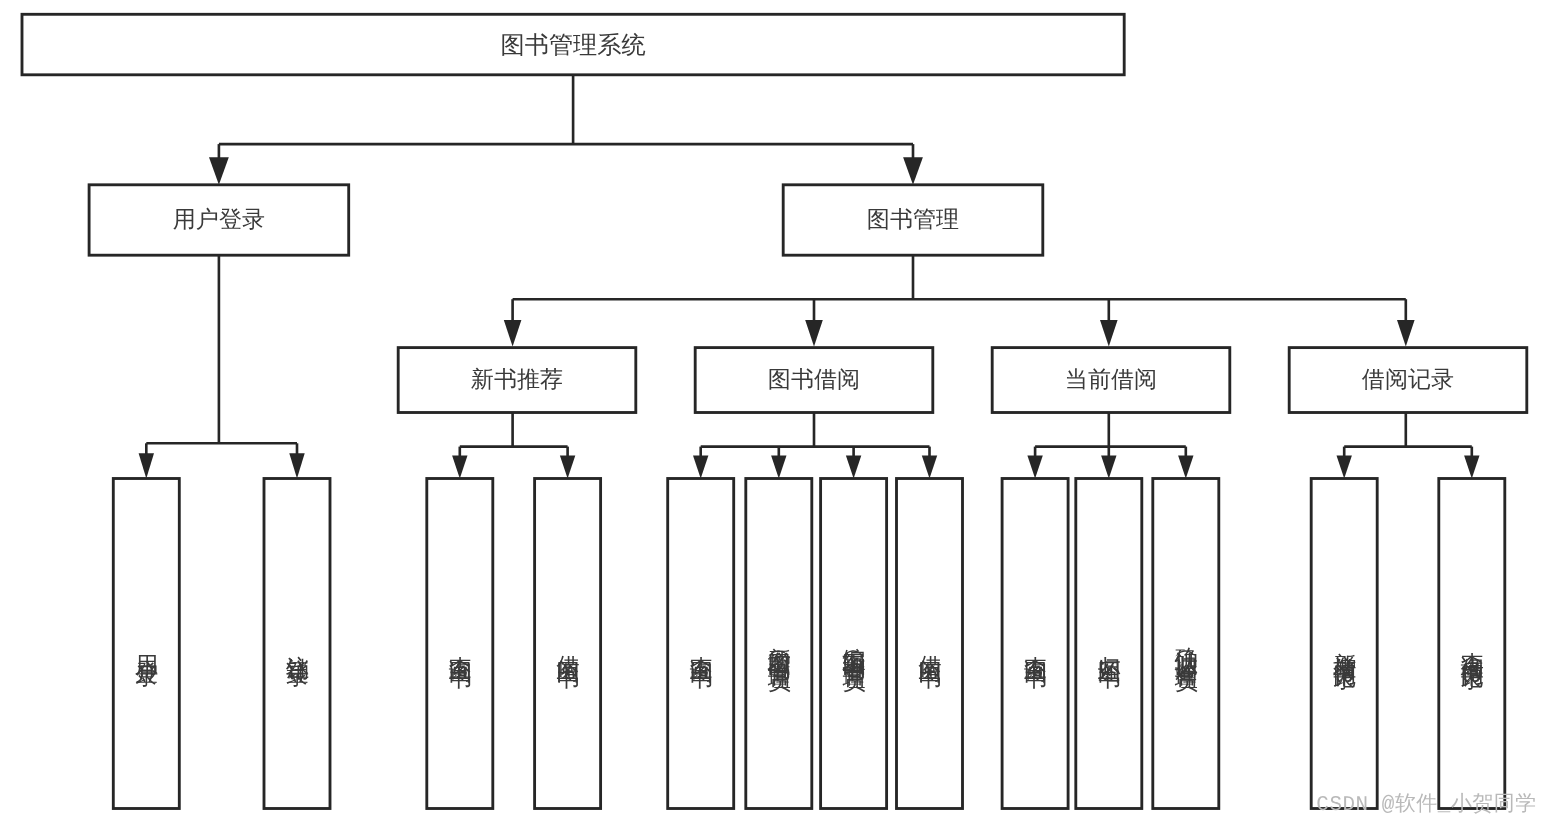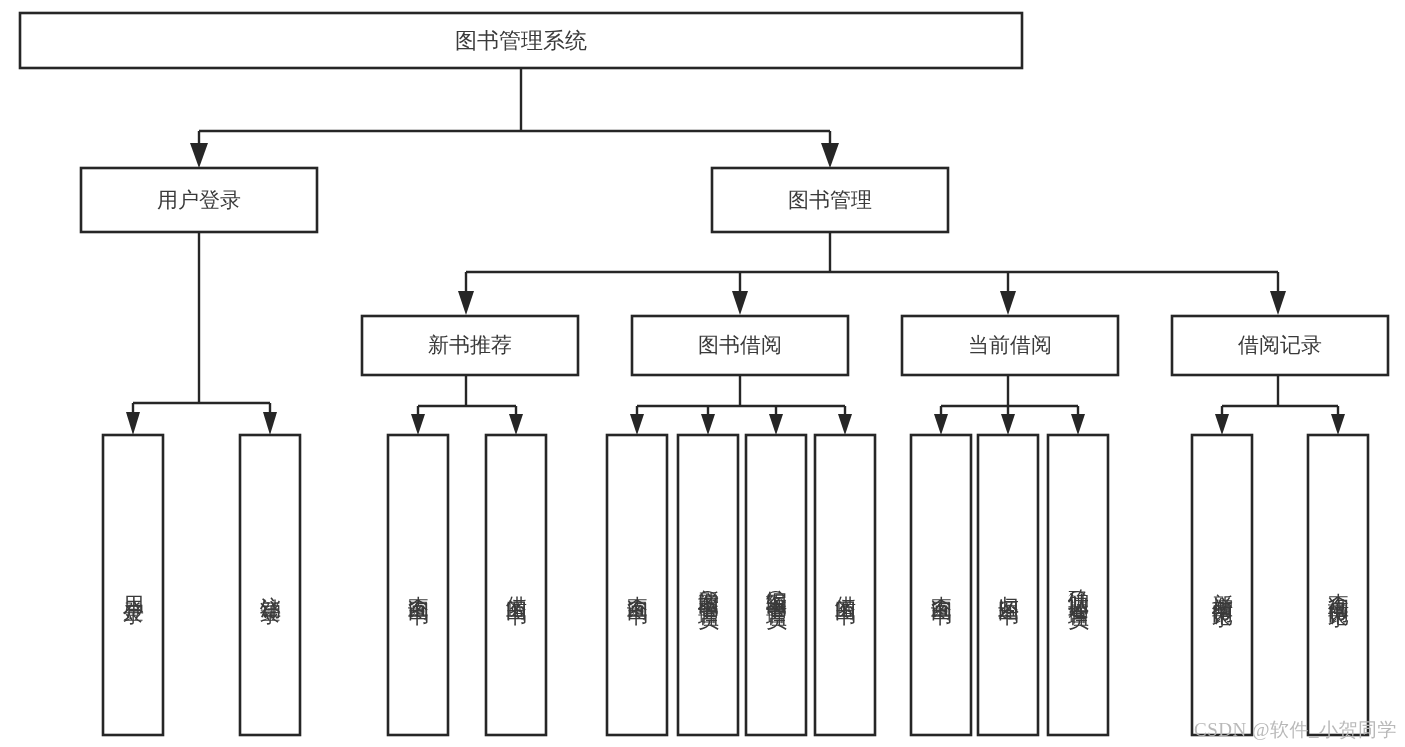--- a/index.html
+++ b/index.html
@@ -61,21 +61,21 @@
     font-size: 21px;
     color: #3a3a3a;
     line-height: 1;
     white-space: nowrap;
     pointer-events: none;
   }
   .watermark {
     position: absolute;
     right: 8px;
     bottom: 4px;
-    font-family: Liberation Serif, serif;
+    font-family: Liberation Mono, monospace;
     font-size: 19px;
     color: #b9b9b9;
     letter-spacing: 0.5px;
     white-space: nowrap;
   }
 </style>
 </head>
 <body>
 
 <div id="diagram-root">

